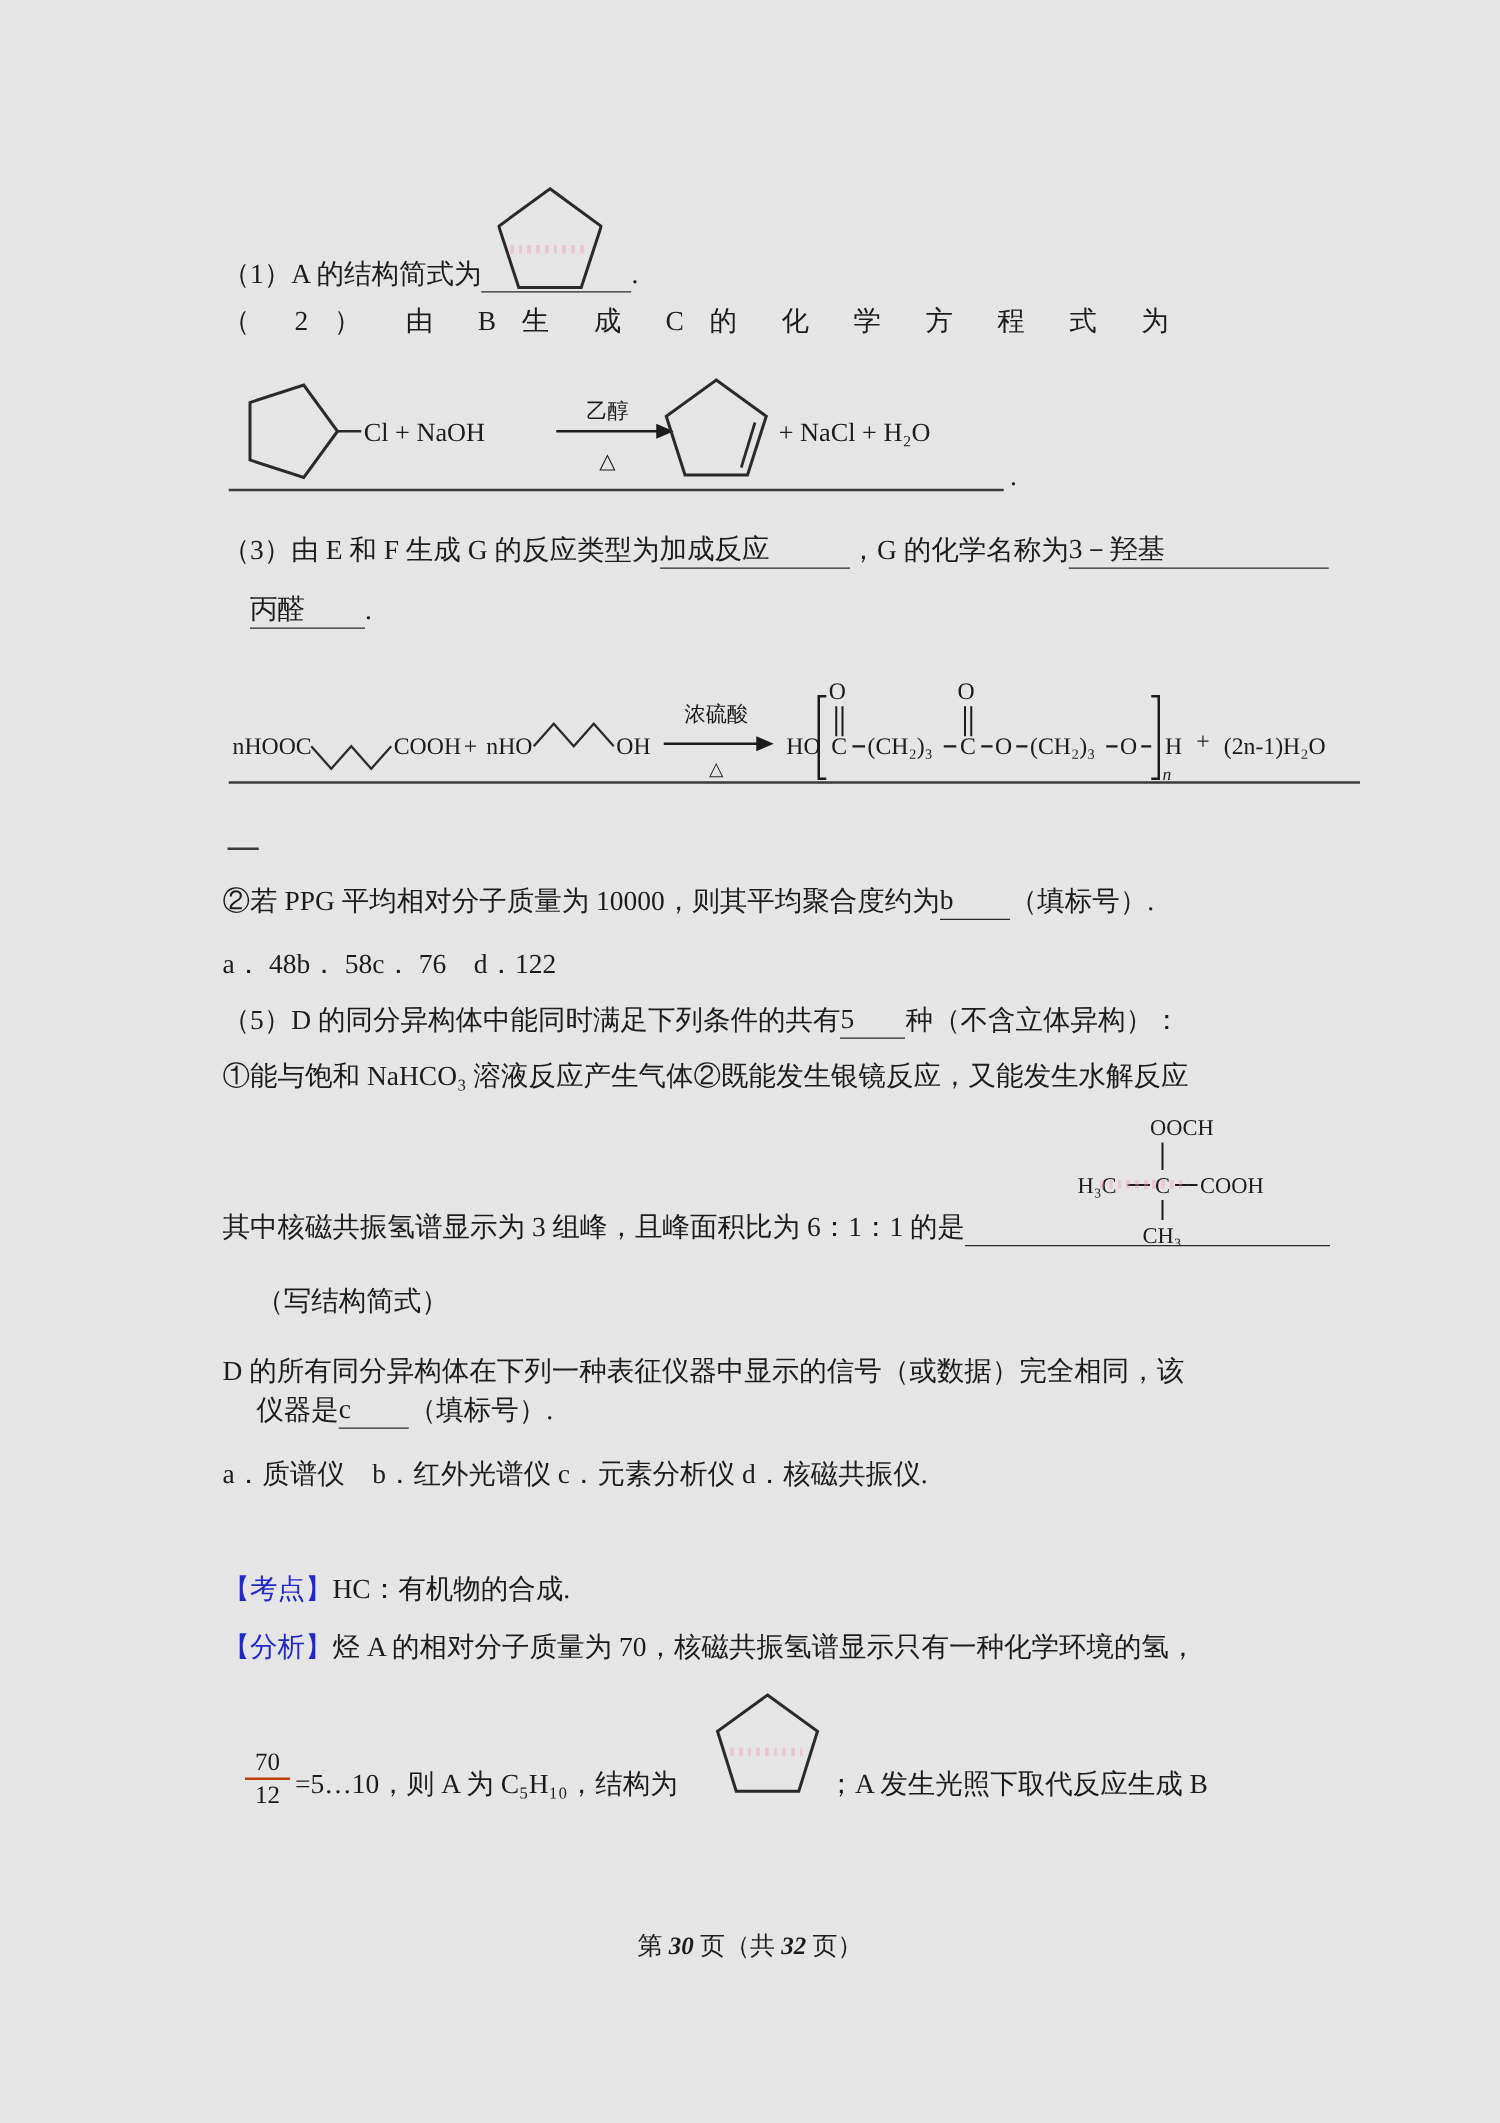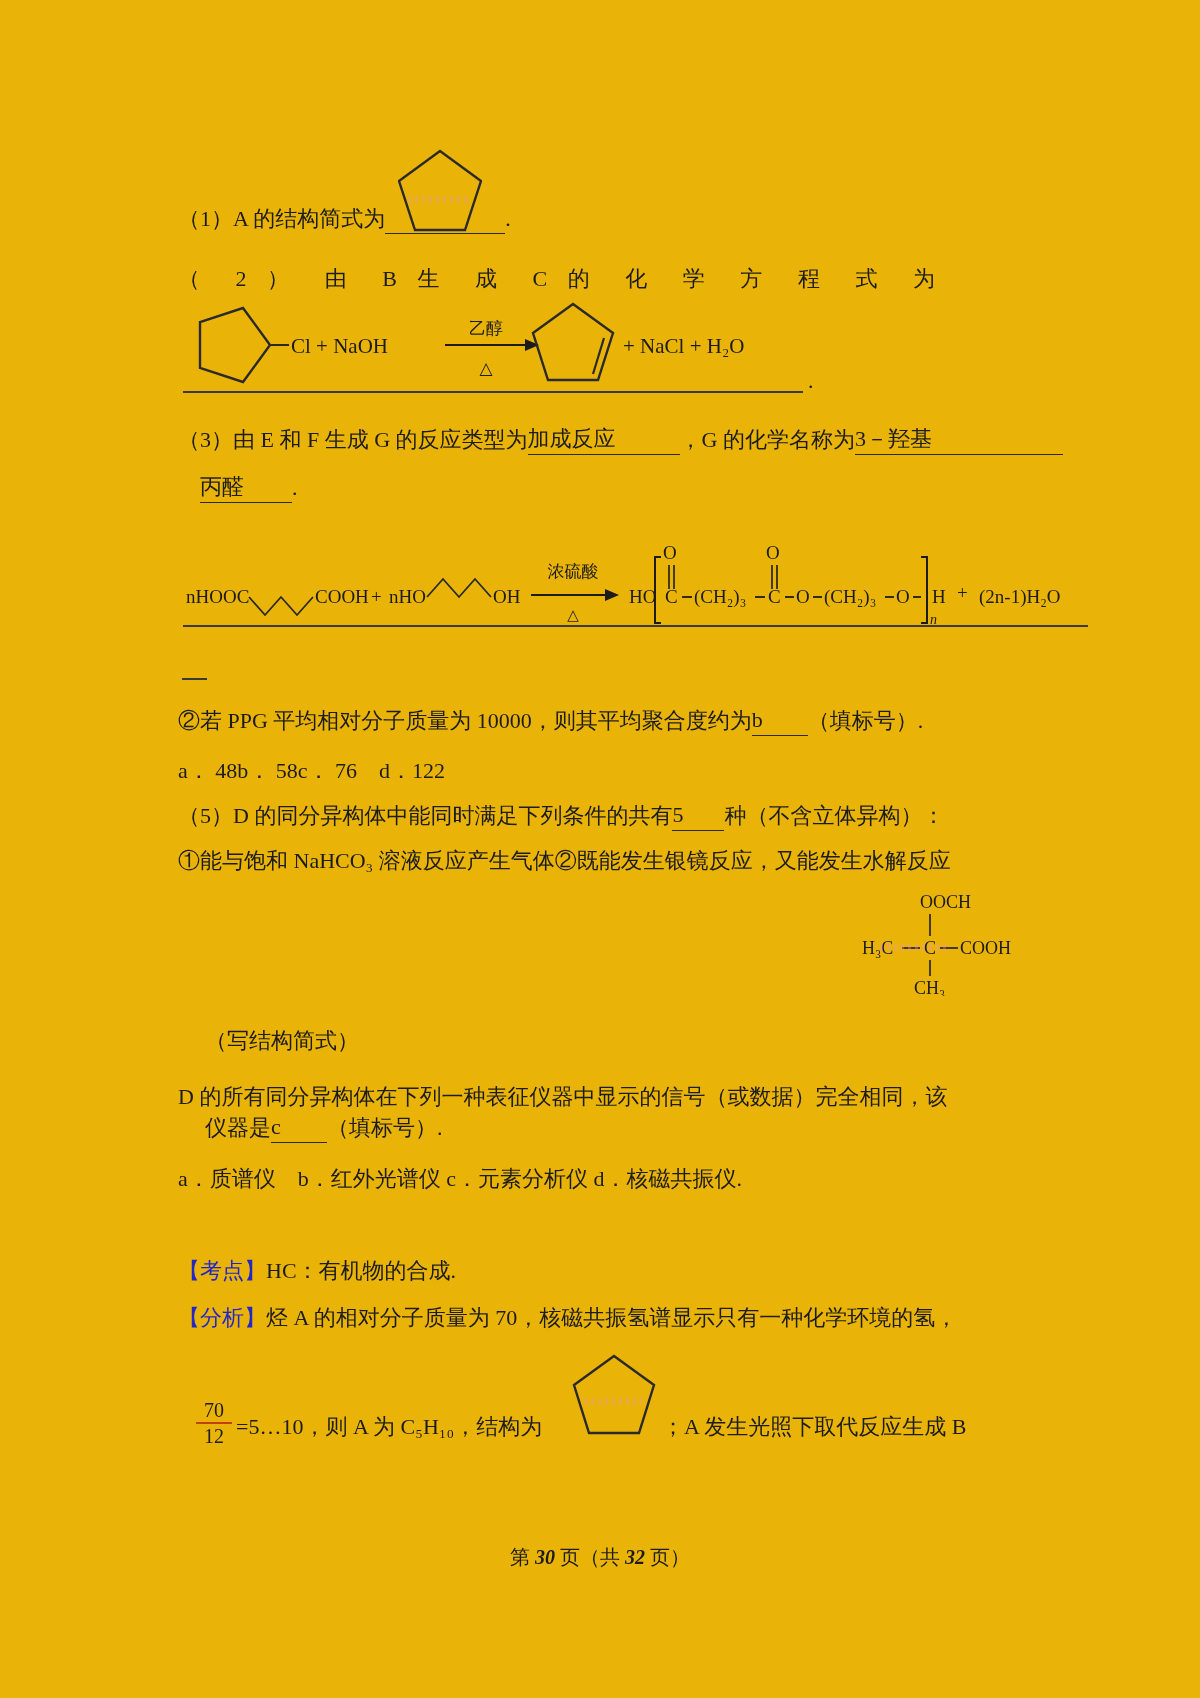--- a/index.html
+++ b/index.html
@@ -1,20 +1,20 @@
 <!DOCTYPE html>
 <html><head>
 <meta charset="utf-8">
 <style>
   html,body{margin:0;padding:0;background:#888;}
   .page{
     position:relative;
     width:1200px;height:1698px;
     margin:0 auto;
-    background:#eab308;
+    background:#e5e5e5;
     font-family:"Liberation Serif","DejaVu Serif",serif;
     font-size:22px;line-height:30px;color:#1c1c1c;
     overflow:hidden;
   }
   .abs{position:absolute;white-space:nowrap;}
   .just{text-align:justify;text-align-last:justify;white-space:normal;}
   .blank{
     display:inline-block;vertical-align:bottom;
     border-bottom:1.6px solid #2a2a2a;
     text-align:left;height:30px;line-height:30px;
@@ -35,21 +35,21 @@
 <div class="page">
 
   <svg class="abs" style="top:146px;left:398px" width="84" height="88" viewBox="0 0 84 88">
     <polygon points="42,5 83,35 67,84 17,84 1,35" fill="none" stroke="#2a2a2a" stroke-width="2.4"></polygon>
   </svg>
   <div class="wm" style="top:196px;left:408px;width:62px"></div>
   <div class="abs" style="top:203px;left:178px">
     <span>（1）A 的结构简式为</span><span class="blank" style="width:120px"></span><span>.</span>
   </div>
 
-  <div class="abs just" style="top:264px;left:178px;width:757px">（ 2 ） 由 B 生 成 C 的 化 学 方 程 式 为</div>
+  <div class="abs just" style="top:242px;left:178px;width:757px">（ 2 ） 由 B 生 成 C 的 化 学 方 程 式 为</div>
 
   <div class="abs eqn" style="top:300px;left:183px;width:620px;height:91px">
     <svg width="620" height="91" viewBox="0 0 620 91">
       <polygon points="87,45 60,82 17,68 17,22 60,8" fill="none" stroke="#2a2a2a" stroke-width="2.4"></polygon>
       <line x1="87" y1="45" x2="106" y2="45" stroke="#2a2a2a" stroke-width="2"></line>
       <text x="108" y="53" font-size="21">Cl + NaOH</text>
       <line x1="262" y1="45" x2="344" y2="45" stroke="#1c1c1c" stroke-width="2"></line>
       <polygon points="356,45 342,39 342,51" fill="#1c1c1c"></polygon>
       <text x="303" y="34" font-size="17" text-anchor="middle">乙醇</text>
       <text x="303" y="74" font-size="17" text-anchor="middle">△</text>
@@ -126,20 +126,23 @@
     <text x="6" y="66" font-size="18">H₃C</text>
     <line x1="46" y1="60" x2="64" y2="60" stroke="#1c1c1c" stroke-width="1.6"></line>
     <text x="68" y="66" font-size="18">C</text>
     <line x1="84" y1="60" x2="102" y2="60" stroke="#1c1c1c" stroke-width="1.6"></line>
     <text x="104" y="66" font-size="18">COOH</text>
     <line x1="74" y1="72" x2="74" y2="88" stroke="#1c1c1c" stroke-width="1.6"></line>
     <text x="58" y="106" font-size="18">CH₃</text>
   </svg>
   <div class="wm" style="top:944px;left:880px;width:70px"></div>
 
+  <div class="abs" style="top:966px;left:178px">
+    <span>其中核磁共振氢谱显示为 3 组峰，且峰面积比为 6：1：1 的是</span><span class="blank" style="width:292px"></span>
+  </div>
   <div class="abs" style="top:1026px;left:205px">（写结构简式）</div>
   <div class="abs" style="top:1082px;left:178px">D 的所有同分异构体在下列一种表征仪器中显示的信号（或数据）完全相同，该</div>
   <div class="abs" style="top:1112px;left:205px">
     <span>仪器是</span><span class="blank" style="width:56px">c</span><span>（填标号）.</span>
   </div>
   <div class="abs" style="top:1164px;left:178px">a．质谱仪　b．红外光谱仪 c．元素分析仪 d．核磁共振仪.</div>
 
   <div class="abs" style="top:1256px;left:178px">
     <span class="blue">【考点】</span><span>HC：有机物的合成.</span>
   </div>

